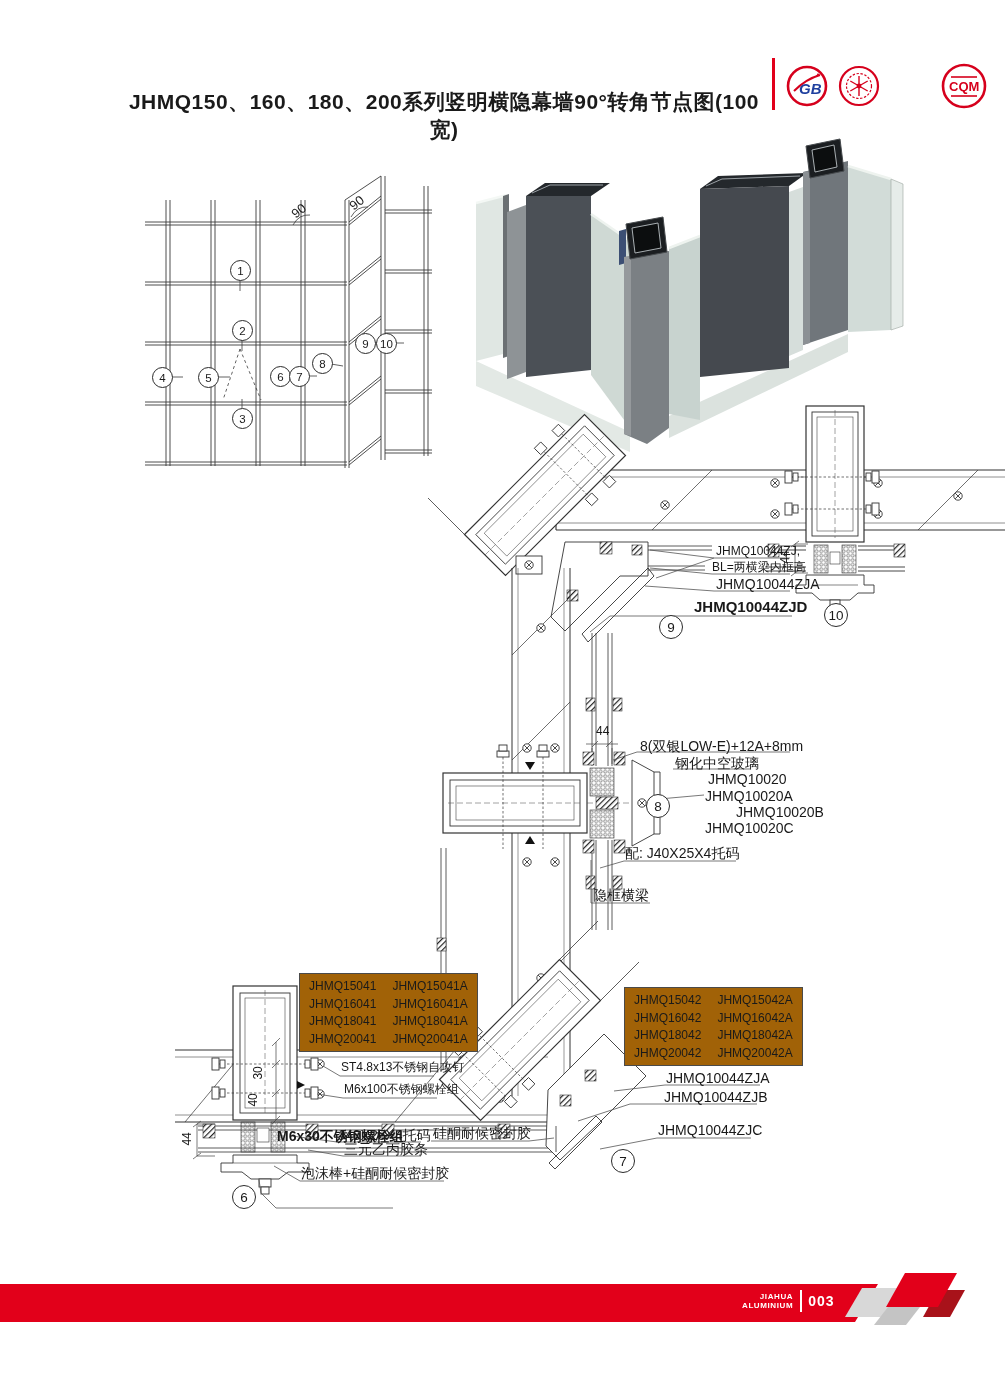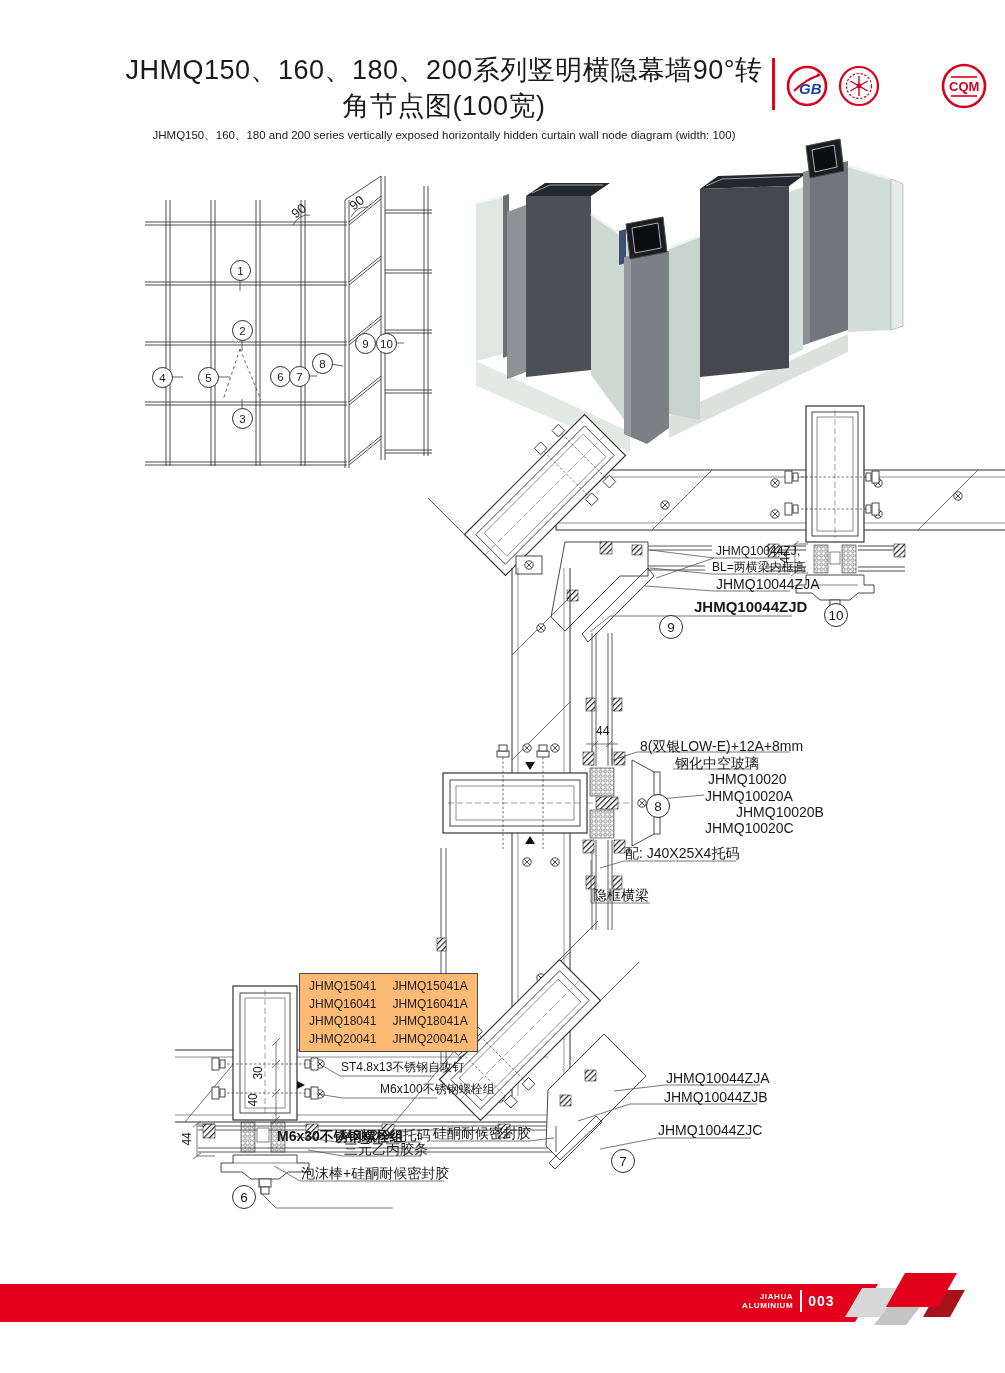--- a/index.html
+++ b/index.html
@@ -5,25 +5,25 @@
   html,body{margin:0;padding:0;background:#fff;}
   #page{position:relative;width:1005px;height:1373px;background:#fff;overflow:hidden;
         font-family:"Liberation Sans","DejaVu Sans",sans-serif;color:#1a1a1a;}
   #dwg{position:absolute;left:0;top:0;z-index:1;}
   .lbl{position:absolute;font-size:12px;line-height:1.15;color:#191919;white-space:nowrap;z-index:6;} .s13{font-size:14px;} .s15{font-size:15px;font-weight:bold;}
   .rotl{transform:rotate(-90deg);transform-origin:center;width:26px;text-align:center;}
   .ang{transform:rotate(-38deg);font-size:13px;}
   .co{position:absolute;width:22px;height:22px;border:1.4px solid #2b2b2b;border-radius:50%;
       display:flex;align-items:center;justify-content:center;font-size:13.5px;background:#fff;z-index:7;}
   .co.sm{width:19px;height:19px;font-size:11.5px;border-width:1.1px;}
-  .ptable{position:absolute;border:1.2px solid #4a4a4a;background:#fdba74;z-index:6;
+  .ptable{position:absolute;border:1.2px solid #4a4a4a;background:#a16207;z-index:6;
           display:grid;grid-template-columns:auto auto;column-gap:16px;row-gap:1px;
           padding:4px 9px;font-size:12px;line-height:16.5px;}
   #titleblock{position:absolute;left:120px;top:52px;width:648px;text-align:center;z-index:6;}
-  #title-cn{font-size:27px;font-weight:normal;letter-spacing:0.5px;}
+  #title-cn{font-size:21px;font-weight:bold;letter-spacing:0.5px;margin-top:36px;}
   #title-en{font-size:11.5px;margin-top:4px;}
   #red-divider{position:absolute;left:772px;top:58px;width:3px;height:52px;background:#e2001a;z-index:6;}
   .logo{position:absolute;z-index:6;}
   #footer-bar{position:absolute;left:0;top:1284px;width:878px;height:38px;background:#e2001a;
               clip-path:polygon(0 0,878px 0,855px 38px,0 38px);z-index:6;}
   #footer-text{position:absolute;left:742px;top:1290px;display:flex;align-items:center;z-index:7;color:#fff;}
   #brand{ text-align:right;line-height:9px;font-size:8px;letter-spacing:0.6px;font-weight:bold;}
   #fsep{width:2px;height:22px;background:#fff;margin:0 6px 0 7px;}
   #pageno{font-size:14px;font-weight:bold;letter-spacing:1px;}
   #footer-shapes{position:absolute;left:840px;top:1266px;z-index:8;}
@@ -295,21 +295,20 @@
   <path d="M393,1208 L276,1208 L261,1193 L259,1180"></path>
   <path d="M760,1085 L665,1085 L614,1091"></path>
   <path d="M757,1104 L630,1104 L578,1121"></path>
   <path d="M751,1138 L657,1138 L600,1149"></path>
   <path d="M431,1141 L529,1141 L554,1138"></path>
 </g>
 </svg>
 
 <div id="titleblock">
   <div id="title-cn">JHMQ150、160、180、200系列竖明横隐幕墙90°转角节点图(100宽)</div>
-  <div id="title-en">JHMQ150、160、180 and 200 series vertically exposed horizontally hidden curtain wall node diagram (width: 100)</div>
 </div>
 <div id="red-divider"></div>
 
 <div class="logo" style="left:786px;top:65px;">
   <svg width="42" height="42" viewBox="0 0 42 42">
     <circle cx="21" cy="21" r="19" fill="#fff" stroke="#d6001c" stroke-width="2.6"></circle>
     <path d="M8,26 Q20,14 34,10" stroke="#d6001c" stroke-width="2" fill="none"></path>
     <polygon points="32,8 34,11 30,11" fill="#d6001c"></polygon>
     <text x="13" y="29" font-size="15" font-weight="bold" font-style="italic" fill="#1e3f9e" font-family="Liberation Sans,sans-serif">GB</text>
   </svg>
@@ -400,29 +399,39 @@
       <span>JHMQ16041A</span>
   <span>JHMQ18041</span>
       <span>JHMQ18041A</span>
   <span>JHMQ20041</span>
       <span>JHMQ20041A</span>
 </div>
 <div class="lbl rotl" style="left:246px;top:1066px;">30</div>
 <div class="lbl rotl" style="left:241px;top:1093px;">40</div>
 <div class="lbl rotl" style="left:175px;top:1132px;">44</div>
 <div class="lbl" style="left:341px;top:1061px;">ST4.8x13不锈钢自攻钉</div>
-<div class="lbl" style="left:344px;top:1083px;margin-left:36px;">M6x100不锈钢螺栓组</div>
+<div class="lbl" style="left:344px;top:1083px;">M6x100不锈钢螺栓组</div>
 <div class="lbl s13" style="left:338px;top:1127px;">J40X25X4托码</div>
 <div class="lbl s13" style="left:344px;top:1141px;">三元乙丙胶条</div>
 <div class="lbl s13" style="left:301px;top:1165px;">泡沫棒+硅酮耐候密封胶</div>
 <div class="lbl s13" style="left:277px;top:1128px;font-weight:bold;">M6x30不锈钢螺栓组</div>
 <div class="co" style="left:232px;top:1185px;">
       <span>6</span>
     </div>
 
+<div class="ptable" style="left:624px;top:987px;">
+  <span>JHMQ15042</span>
+      <span>JHMQ15042A</span>
+  <span>JHMQ16042</span>
+      <span>JHMQ16042A</span>
+  <span>JHMQ18042</span>
+      <span>JHMQ18042A</span>
+  <span>JHMQ20042</span>
+      <span>JHMQ20042A</span>
+</div>
 <div class="lbl s13" style="left:666px;top:1070px;">JHMQ10044ZJA</div>
 <div class="lbl s13" style="left:664px;top:1089px;">JHMQ10044ZJB</div>
 <div class="lbl s13" style="left:658px;top:1122px;">JHMQ10044ZJC</div>
 <div class="lbl s13" style="left:433px;top:1125px;">硅酮耐候密封胶</div>
 <div class="co" style="left:611px;top:1149px;">
       <span>7</span>
     </div>
 
 <div id="footer-bar"></div>
 <div id="footer-text">

